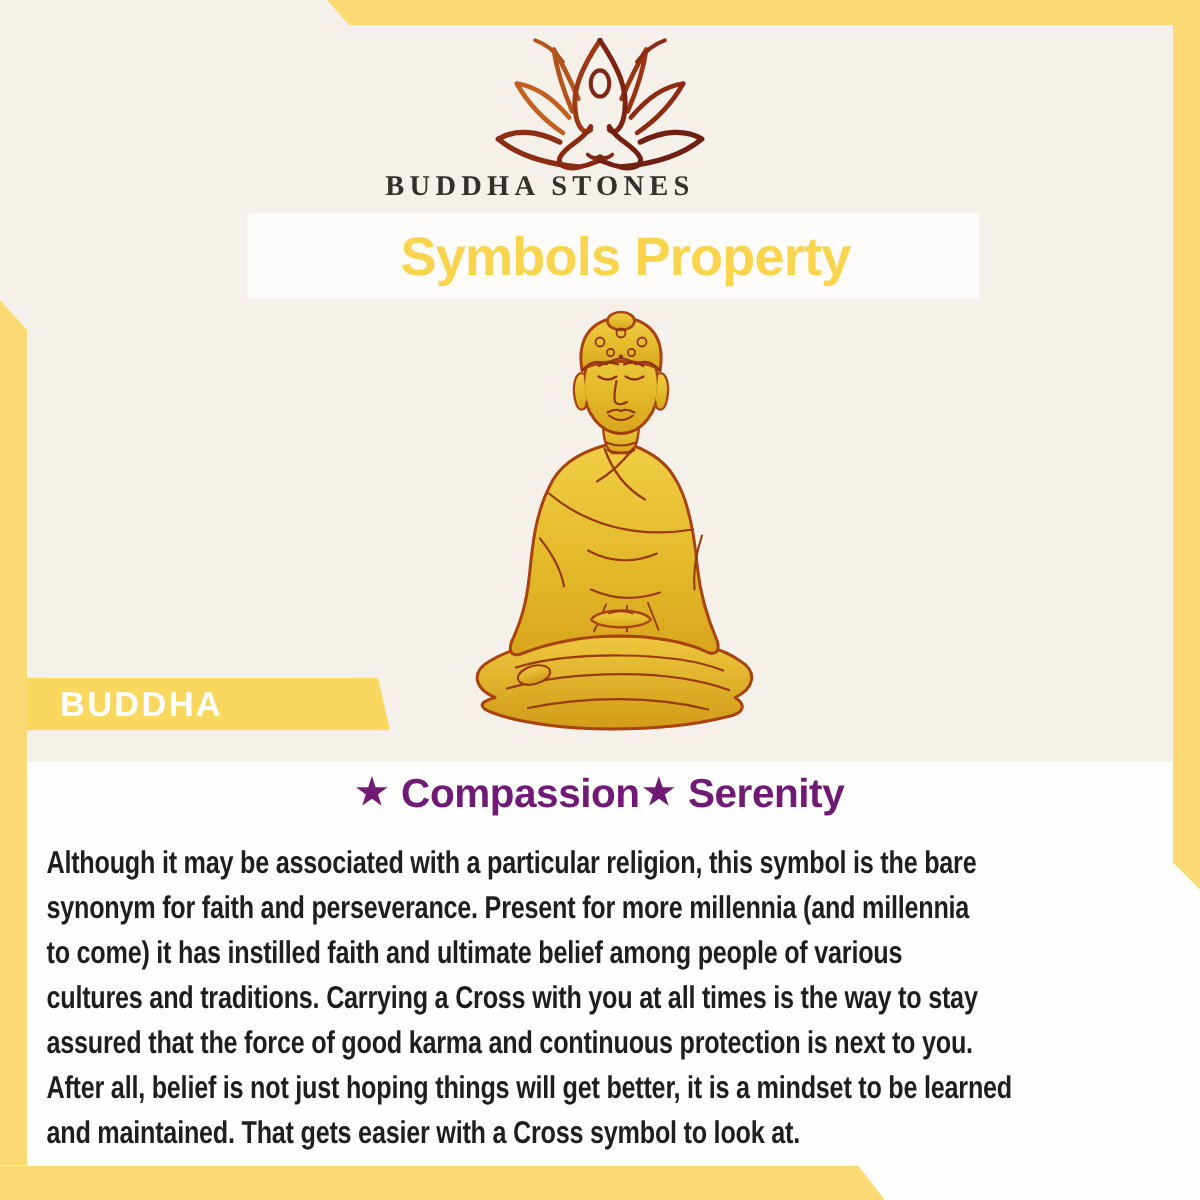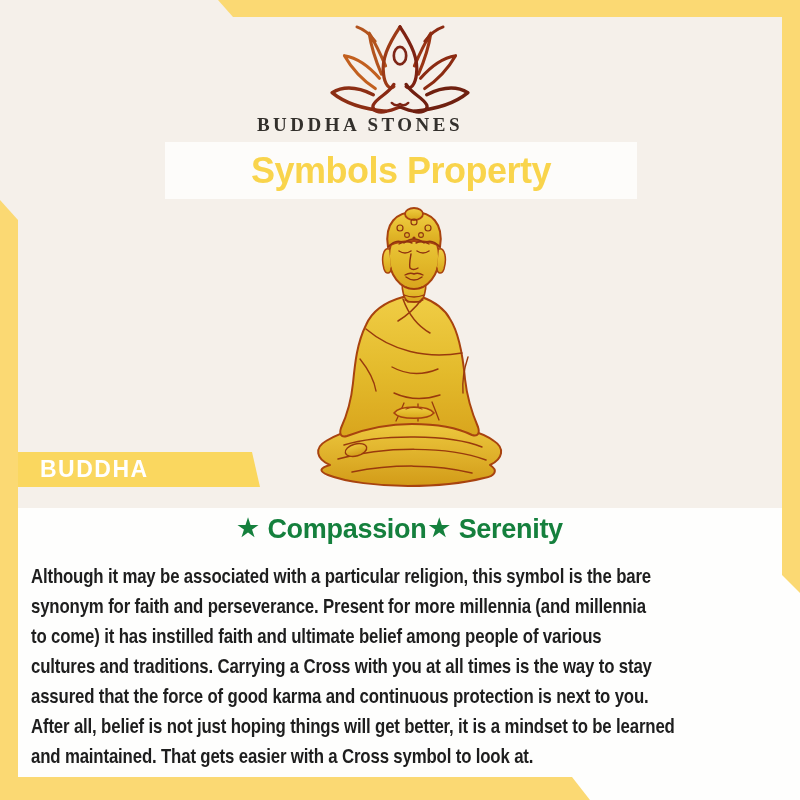--- a/index.html
+++ b/index.html
@@ -22,41 +22,41 @@
     clip-path:polygon(0 0,calc(100% - 18px) 0,100% 100%,0 100%);}
   .lotus-svg{position:absolute;left:328px;top:22px;width:144px;height:92px;}
   .brand-name{
     position:absolute;left:0;top:114px;width:720px;text-align:center;
     font-family:"Liberation Serif", serif;font-size:19px;font-weight:600;
     letter-spacing:3.5px;color:#33302C;
   }
   
   .title-band{
     position:absolute;left:165px;top:142px;width:472px;height:57px;
-    background:#FDFCFA;text-align:center;
+    background:#FDFCFA;text-align:center;padding-left:16px;
   }
   .page-title{
     margin:0;line-height:57px;font-size:36px;font-weight:700;
     color:#F9D44C;letter-spacing:-0.5px;
   }
   
   .buddha-svg{position:absolute;left:300px;top:207px;width:210px;height:292px;}
   
   .badge{
     position:absolute;left:18px;top:452px;width:242px;height:35px;
     background:#FAD75F;clip-path:polygon(0 0,calc(100% - 8px) 0,100% 100%,0 100%);
   }
   .badge span{
     display:block;padding-left:22px;line-height:35px;color:#FFFFFF;
     font-size:23px;font-weight:600;letter-spacing:1.5px;
   }
   
   .keywords{
     position:absolute;left:0;top:514px;width:800px;text-align:center;
-    color:#15803d;font-weight:700;font-size:27px;letter-spacing:-0.3px;
+    color:#701a75;font-weight:700;font-size:27px;letter-spacing:-0.3px;
   }
   .keywords .star{font-size:24px;position:relative;top:-2px;}
   .keywords .kw1{margin-left:9px;}
   .keywords .star2{margin-left:2px;}
   .keywords .kw2{margin-left:9px;}
   
   .desc{
     margin:0;position:absolute;left:31px;top:561px;width:935px;
     transform:scaleX(0.8);transform-origin:left top;
     white-space:pre-line;font-size:21px;font-weight:700;letter-spacing:-0.2px;

